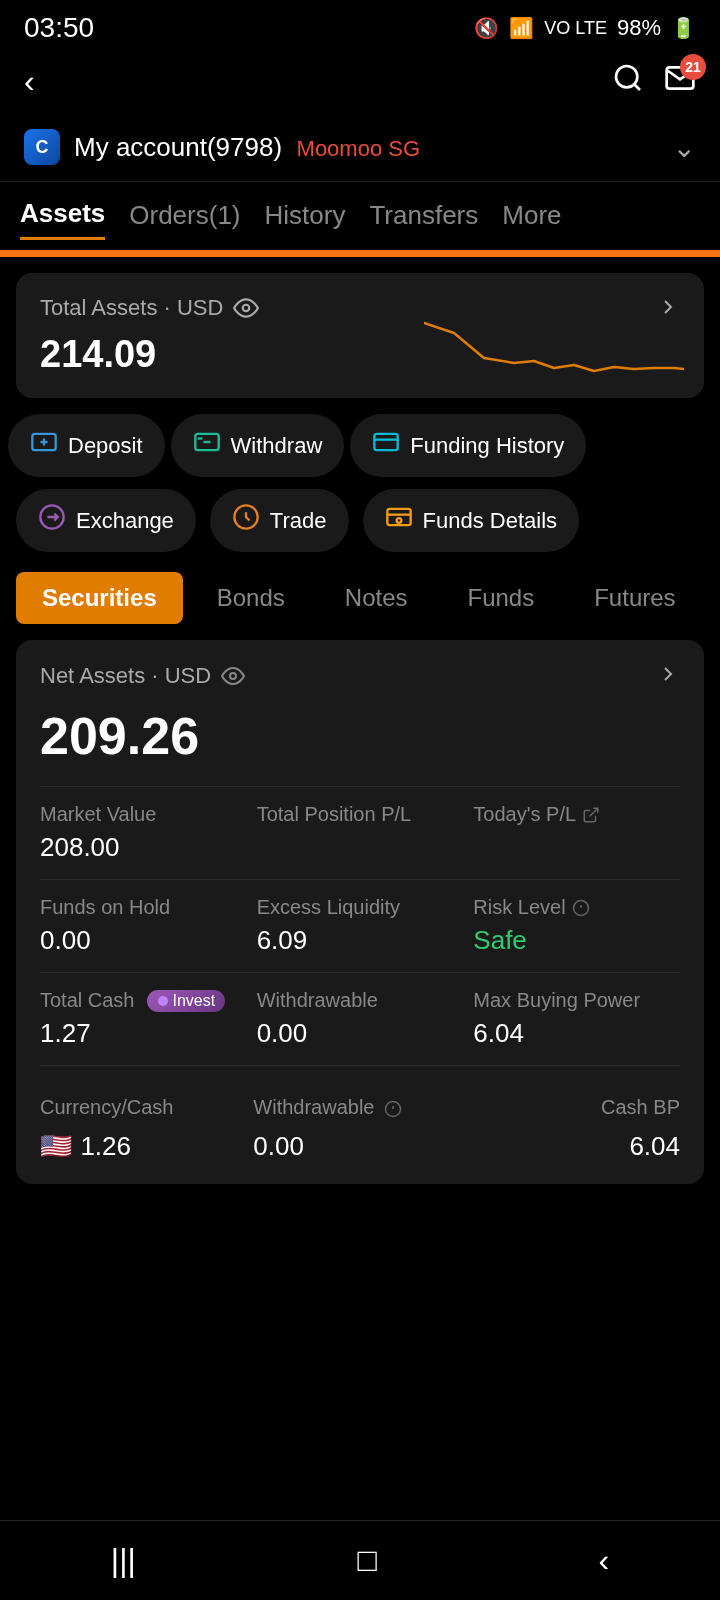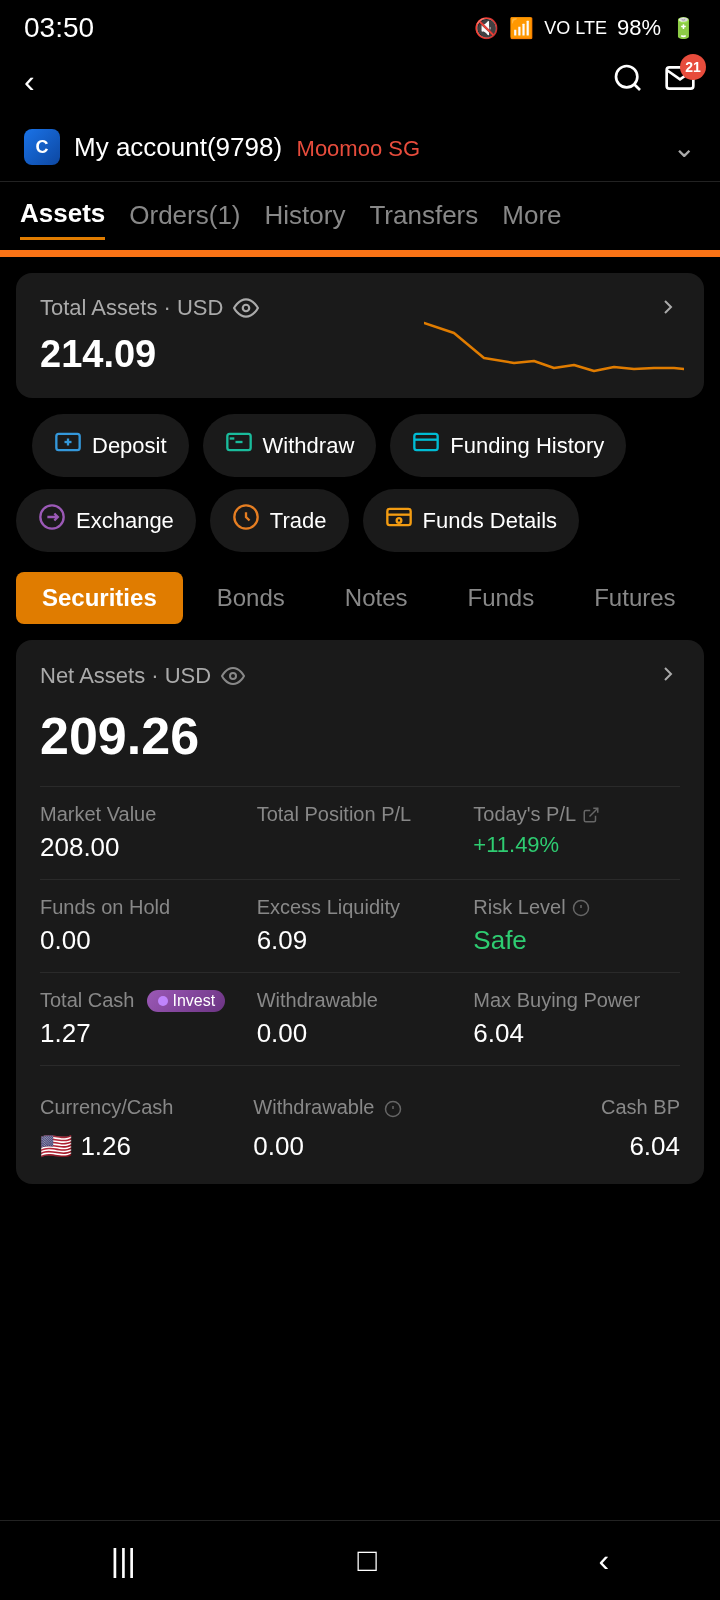--- a/index.html
+++ b/index.html
@@ -164,22 +164,22 @@
       position: absolute;
       right: 20px;
       top: 30px;
       width: 260px;
       height: 100px;
     }
 
     
     .action-buttons {
       display: flex;
-      gap: 14px;
-      padding: 0 32px;
+      gap: 6px;
+      padding: 0 8px;
       margin-bottom: 12px;
       flex-wrap: nowrap;
       overflow-x: auto;
     }
     .action-btn {
       display: flex;
       align-items: center;
       gap: 10px;
       background: #1a1a1a;
       border-radius: 50px;
@@ -532,21 +532,20 @@
 
     <div class="stat-item">
       <div class="stat-label">
         <span>Today's P/L</span>
         <svg width="18" height="18" viewBox="0 0 24 24" fill="none" stroke="#666" stroke-width="2">
           <path d="M18 13v6a2 2 0 0 1-2 2H5a2 2 0 0 1-2-2V8a2 2 0 0 1 2-2h6"></path>
           <polyline points="15 3 21 3 21 9"></polyline>
           <line x1="10" y1="14" x2="21" y2="3"></line>
         </svg>
       </div>
-      <div class="stat-sub">+11.49%</div>
     </div>
   </div>
 
   <div class="divider"></div>
 
   <div class="stats-grid">
 
     <div class="stat-item">
       <div class="stat-label">Funds on Hold</div>
       <div class="stat-value">0.00</div>

